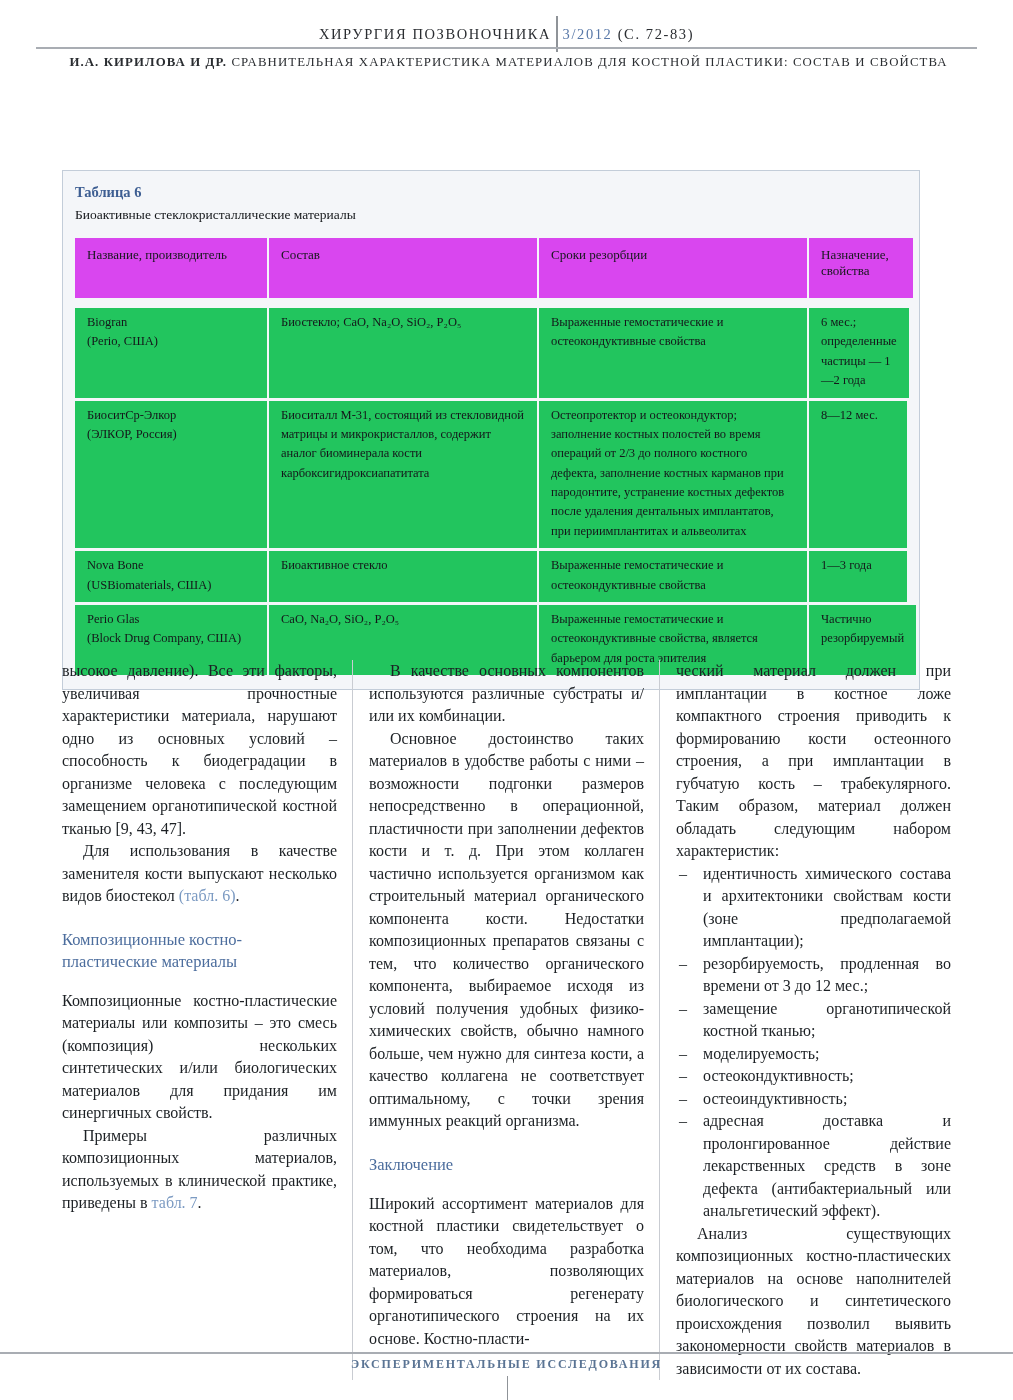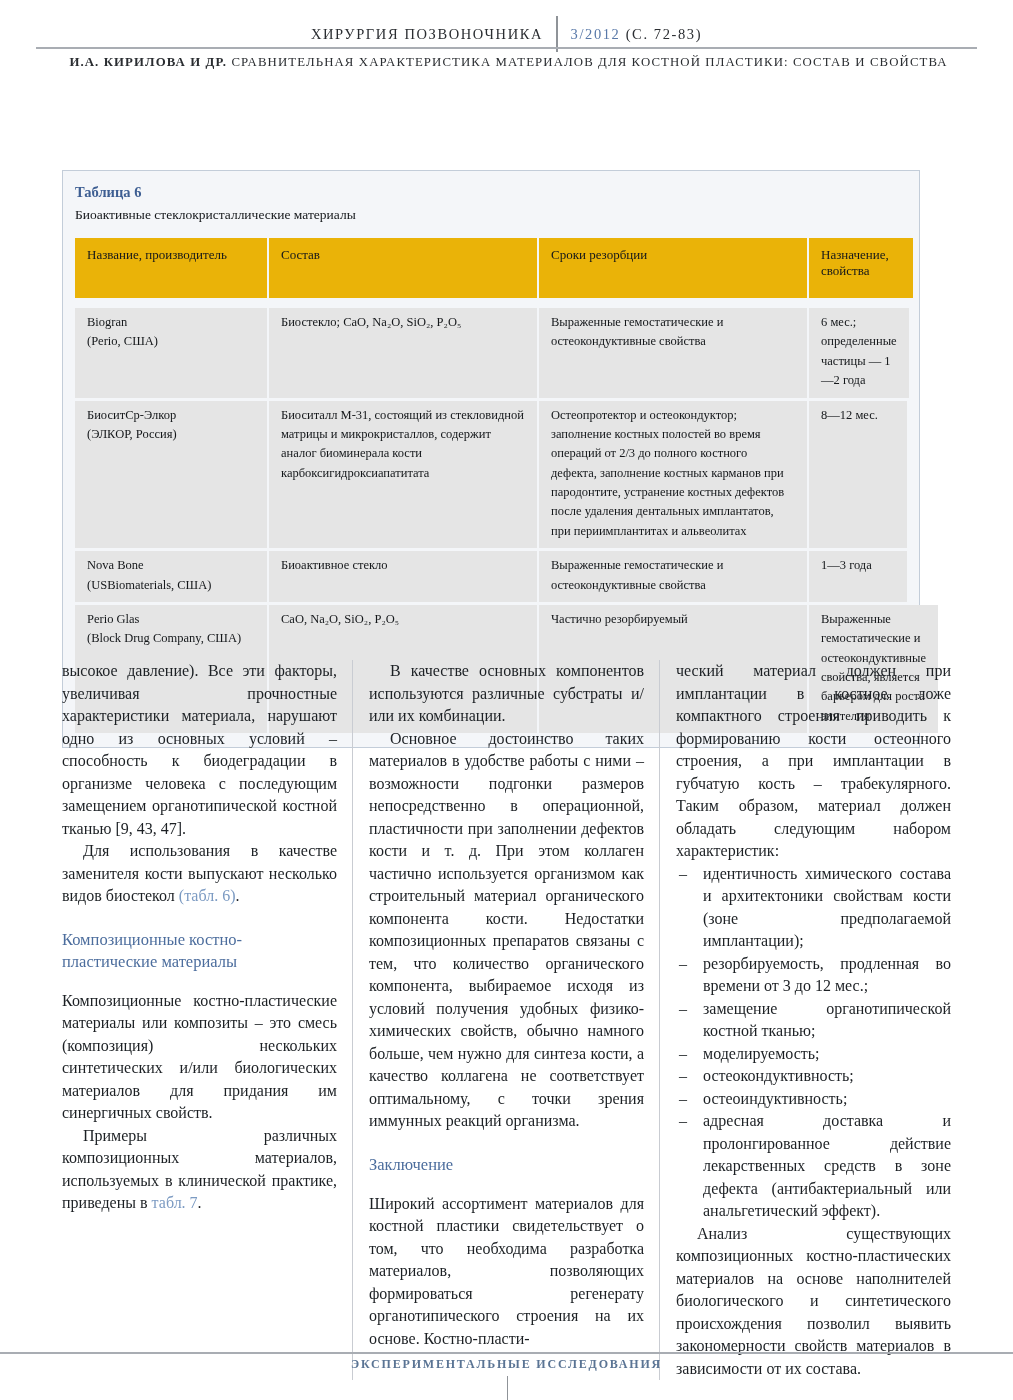--- a/index.html
+++ b/index.html
@@ -4,21 +4,21 @@
 <style>
   html,body{margin:0;padding:0;}
   body{
     width:1013px;height:1400px;position:relative;background:#ffffff;
     font-family:"Liberation Serif","DejaVu Serif",serif;color:#1c2024;
     overflow:hidden;
   }
   
   .head-row1{
     position:absolute;top:16px;left:0;width:100%;
-    display:flex;justify-content:center;align-items:center;gap:13px;
+    display:flex;justify-content:center;align-items:center;gap:5px;
     font-size:14.5px;letter-spacing:1.6px;color:#2a2d31;text-align:center;
   }
   .head-divider{width:1.5px;height:36px;background:#8f9398;}
   .issue{color:#5878a8;}
   .pages{color:#2a2d31;}
   .head-rule{position:absolute;top:47px;left:36px;right:36px;border-top:2px solid #a9adb3;}
   .head-row2{
     position:absolute;top:55px;left:2px;width:100%;text-align:center;
     font-size:12.8px;letter-spacing:1.1px;color:#2a2d31;
   }
@@ -27,27 +27,27 @@
   .table-card{
     position:absolute;left:62px;top:170px;width:832px;
     background:#f4f6f9;border:1px solid #c3cdd9;
     padding:13px 12px 14px 12px;
   }
   .table-label{color:#3d5e92;font-weight:bold;font-size:14.5px;}
   .table-caption{font-size:13.5px;margin-top:6px;color:#14171a;}
   .tgrid{display:grid;grid-template-columns:192px 268px 268px 1fr;gap:2px;}
   .thead{margin-top:15px;}
   .th{
-    background:#eab308;padding:9px 24px 19px 12px;
+    background:#d946ef;padding:9px 24px 19px 12px;
     font-size:13px;color:#14171a;
   }
   .tbody-row{margin-top:3px;}
   .tbody-row:first-child{margin-top:10px;}
   .td{
-    background:#e5e5e5;padding:5px 12px 7px 12px;
+    background:#22c55e;padding:5px 12px 7px 12px;
     font-size:12.5px;line-height:1.55;color:#14171a;
   }
   .td .nm{display:block;}
   
   .cols{position:absolute;left:62px;right:62px;top:660px;display:flex;}
   .col{flex:1 1 0;min-width:0;}
   .col + .col{border-left:1px solid #c9ccd2;margin-left:15px;padding-left:16px;}
   .para{font-size:16px;line-height:22.5px;text-align:justify;}
   .para.indent{text-indent:21px;}
   .xref{color:#7b9ac2;cursor:pointer;}
@@ -116,22 +116,22 @@
         <div class="td">Биоактивное стекло</div>
         <div class="td">Выраженные гемостатические и остеокондуктивные свойства</div>
         <div class="td">1—3 года</div>
       </div>
       <div class="tgrid tbody-row">
         <div class="td">
           <span class="nm">Perio Glas</span>
           <span class="nm">(Block Drug Company, США)</span>
         </div>
         <div class="td">CaO, Na₂O, SiO₂, P₂O₅</div>
+        <div class="td">Выраженные гемостатические и остеокондуктивные свойства, является барьером для роста эпителия</div>
         <div class="td">Частично резорбируемый</div>
-        <div class="td">Выраженные гемостатические и остеокондуктивные свойства, является барьером для роста эпителия</div>
       </div>
     </div>
 </div>
 
 <div class="cols" id="cols">
     <div class="col">
       <div class="para"><span>высокое давление). Все эти факторы, увеличивая прочностные характеристики материала, нарушают одно из основных условий – способность к биодеградации в организме человека с последующим замещением органотипической костной тканью [9, 43, 47].</span></div>
       <div class="para indent"><span>Для использования в качестве заменителя кости выпускают несколько видов биостекол </span><span class="xref">(табл. 6)</span><span>.</span></div>
       <div class="subhead">Композиционные костно-пластические материалы</div>
       <div class="para"><span>Композиционные костно-пластические материалы или композиты – это смесь (композиция) нескольких синтетических и/или биологических материалов для придания им синергичных свойств.</span></div>

